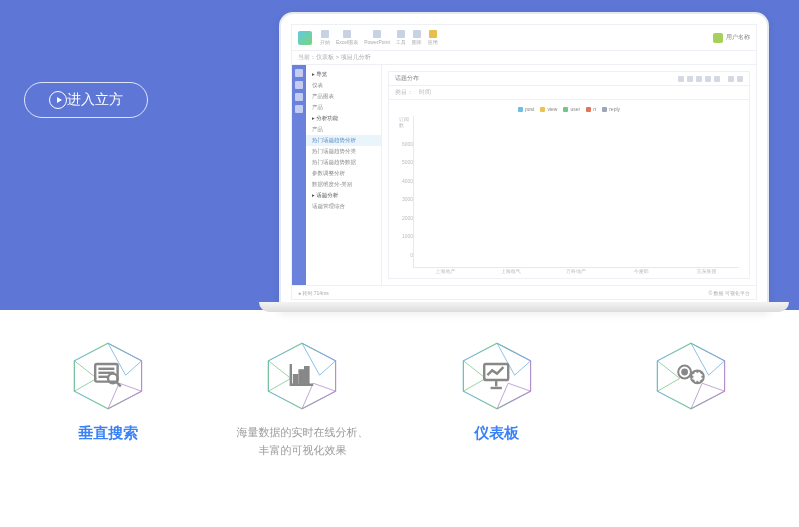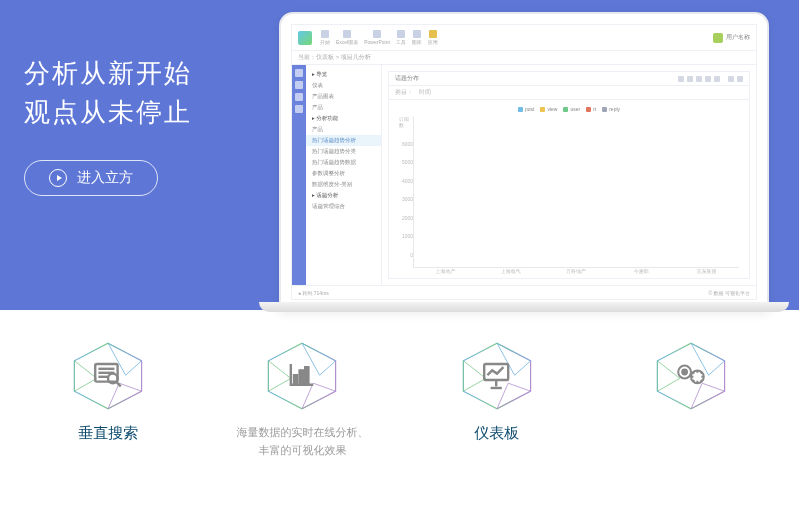--- a/index.html
+++ b/index.html
@@ -1,20 +1,20 @@
 <!DOCTYPE html>
 <html><head>
 <meta charset="utf-8">
 <style>
 *{margin:0;padding:0;box-sizing:border-box;font-family:"Microsoft YaHei","PingFang SC",sans-serif}
 body{width:799px;height:527px;overflow:hidden}
 .hero{width:799px;height:310px;background:#5e77d6;position:relative}
 .hero-text{position:absolute;left:24px;top:54px;color:#fff}
 .hero-text h1{font-size:26px;font-weight:300;letter-spacing:2px;line-height:1.5}
-.enter-btn{margin-top:28px;display:inline-flex;align-items:center;gap:10px;padding:8px 24px;border:1px solid rgba(255,255,255,.8);border-radius:20px;color:#fff;font-size:14px;cursor:pointer}
+.enter-btn{margin-top:28px;display:inline-flex;align-items:center;padding:8px 24px;border:1px solid rgba(255,255,255,.8);border-radius:20px;color:#fff;font-size:14px;cursor:pointer}
 .enter-btn .play{width:18px;height:18px;border:1.5px solid #fff;border-radius:50%;display:flex;align-items:center;justify-content:center}
 .enter-btn .play:before{content:"";border-left:5px solid #fff;border-top:3px solid transparent;border-bottom:3px solid transparent;margin-left:2px}
 .laptop{position:absolute;right:30px;top:12px;width:490px;height:300px;background:#fff;border-radius:14px 14px 0 0;border:2px solid #e7e9ee;box-shadow:0 2px 10px rgba(0,0,0,.08)}
 .laptop-base{position:absolute;right:10px;bottom:-2px;width:530px;height:10px;background:linear-gradient(#f3f3f3,#dcdcdc);border-radius:0 0 16px 16px}
 .screen{position:absolute;inset:10px;background:#fff;border:1px solid #eef0f5;font-size:6px;color:#888}
 .scr-top{height:26px;border-bottom:1px solid #eef0f5;display:flex;align-items:center;padding:0 6px;gap:8px}
 .scr-logo{width:14px;height:14px;background:linear-gradient(135deg,#62c8e8,#78d775);border-radius:2px}
 .scr-icons{display:flex;gap:6px}
 .scr-icons span{display:flex;flex-direction:column;align-items:center;font-size:5px;color:#aaa}
 .scr-icons span i{width:8px;height:8px;background:#c9d1e4;border-radius:1px;margin-bottom:1px}
@@ -45,32 +45,28 @@
 .plot{flex:1;display:flex;align-items:flex-end;gap:14px;border-left:1px solid #e8e8e8;border-bottom:1px solid #e8e8e8;padding:0 6px;position:relative}
 .group{display:flex;align-items:flex-end;gap:1px;flex:1;justify-content:center}
 .bar{width:4px}
 .xaxis{display:flex;padding-left:14px}
 .xaxis span{flex:1;text-align:center;font-size:5px;color:#bbb}
 .scr-foot{height:14px;border-top:1px solid #eef0f5;display:flex;align-items:center;padding:0 6px;font-size:5px;color:#aaa;justify-content:space-between}
 .features{display:flex;padding:30px 20px;gap:18px}
 .feat{flex:1;text-align:center}
 .poly{width:80px;height:72px;margin:0 auto 12px;position:relative}
 .poly svg{width:100%;height:100%}
-.feat h3{font-size:15px;color:#0c4a6e;font-weight:400;margin-bottom:10px}
+.feat h3{font-size:15px;color:#3b82f6;font-weight:700;margin-bottom:10px}
 .feat p{font-size:11px;color:#9a9a9a;line-height:1.6}
 </style>
 </head>
 <body>
 
 <div class="hero">
   <div class="hero-text">
-    <h1>
-      <span>分析从新开始</span><br>
-      <span>观点从未停止</span>
-    </h1>
     <div class="enter-btn">
       <span class="play"></span>
       <span>进入立方</span>
     </div>
   </div>
 
   <div class="laptop">
     <div class="screen">
       <div class="scr-top">
         <div class="scr-logo"></div>

